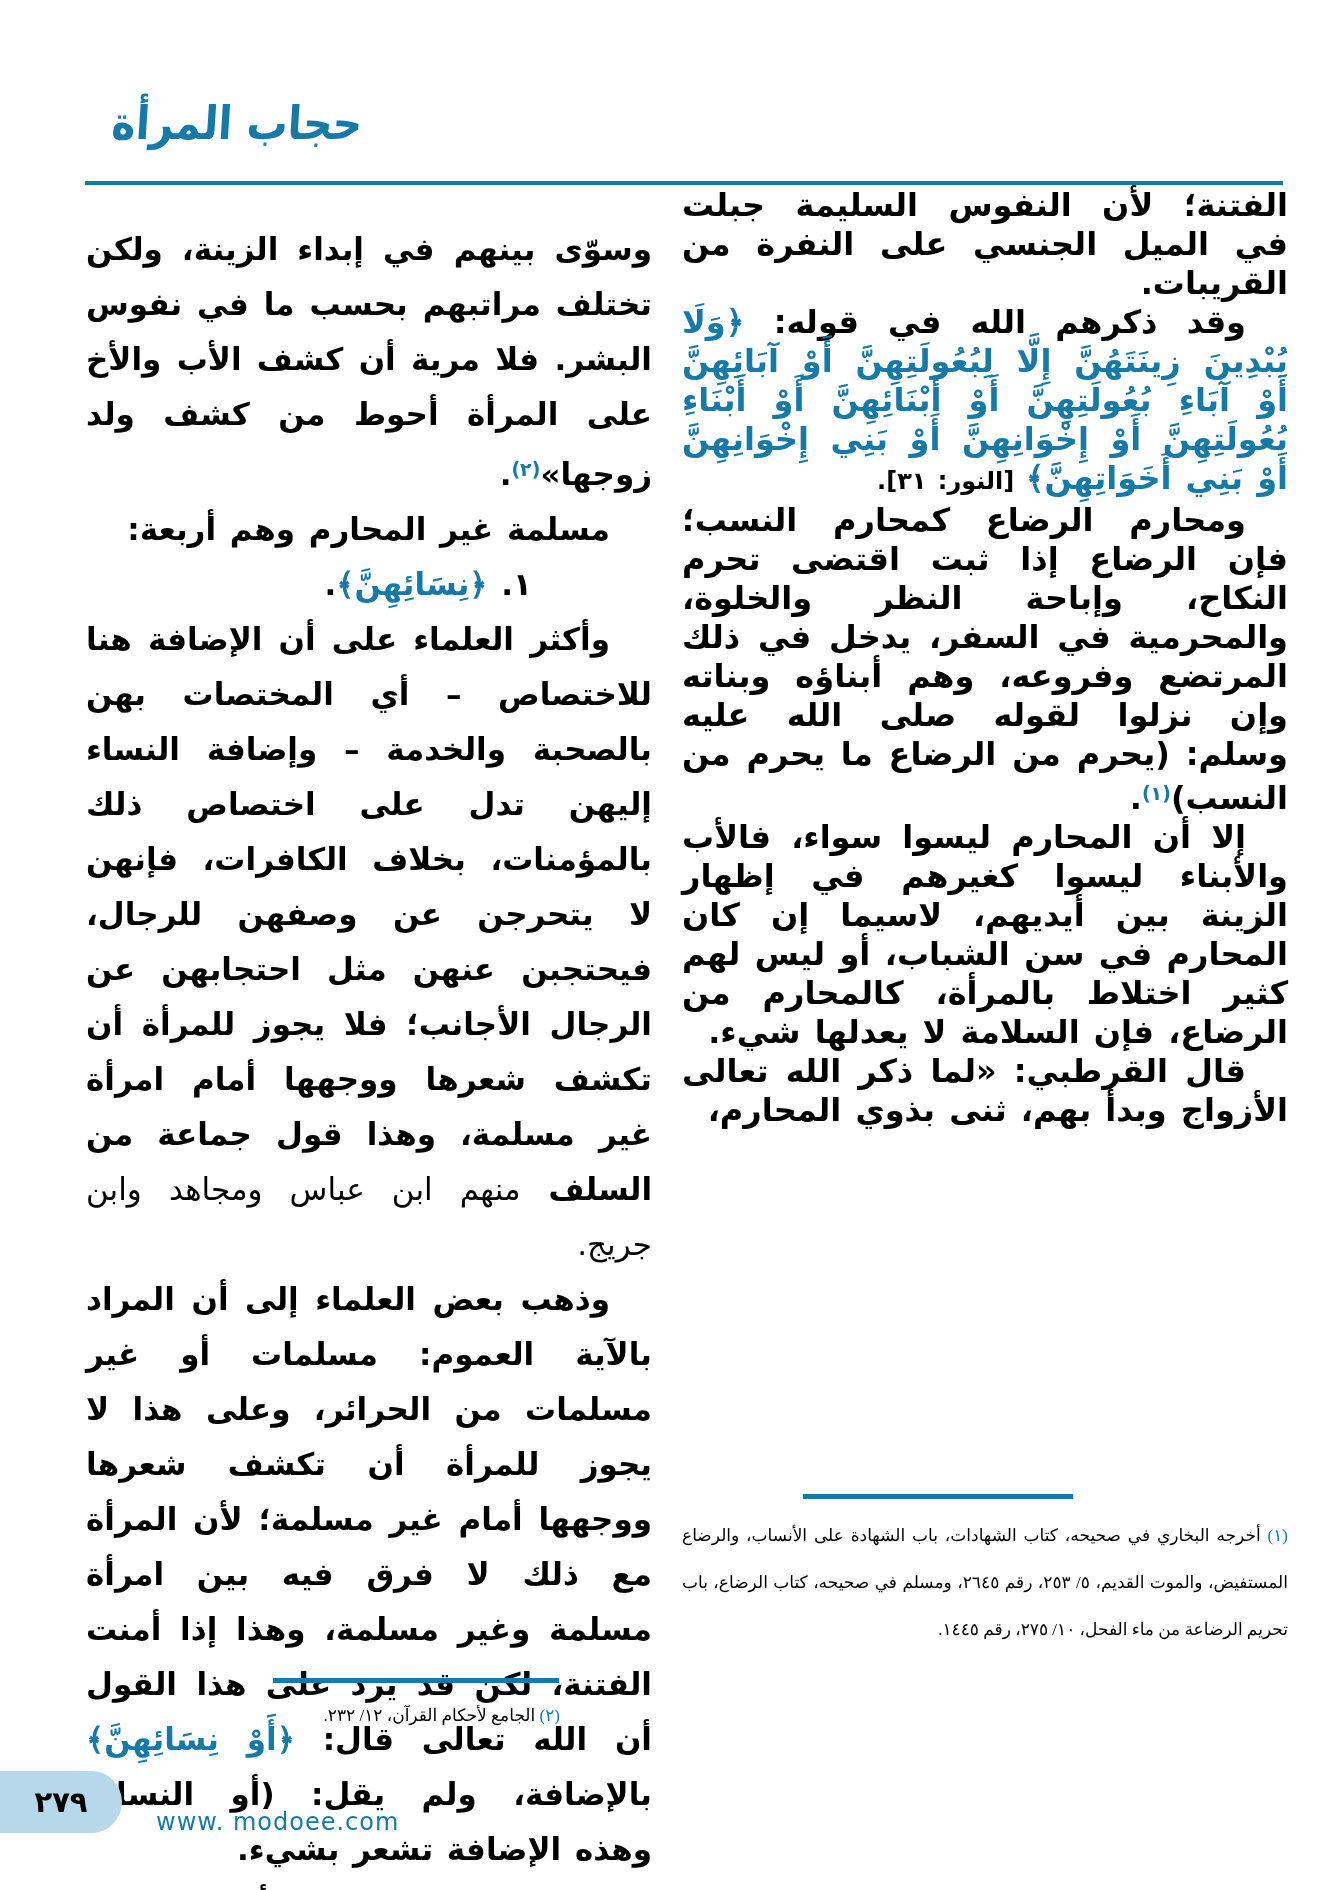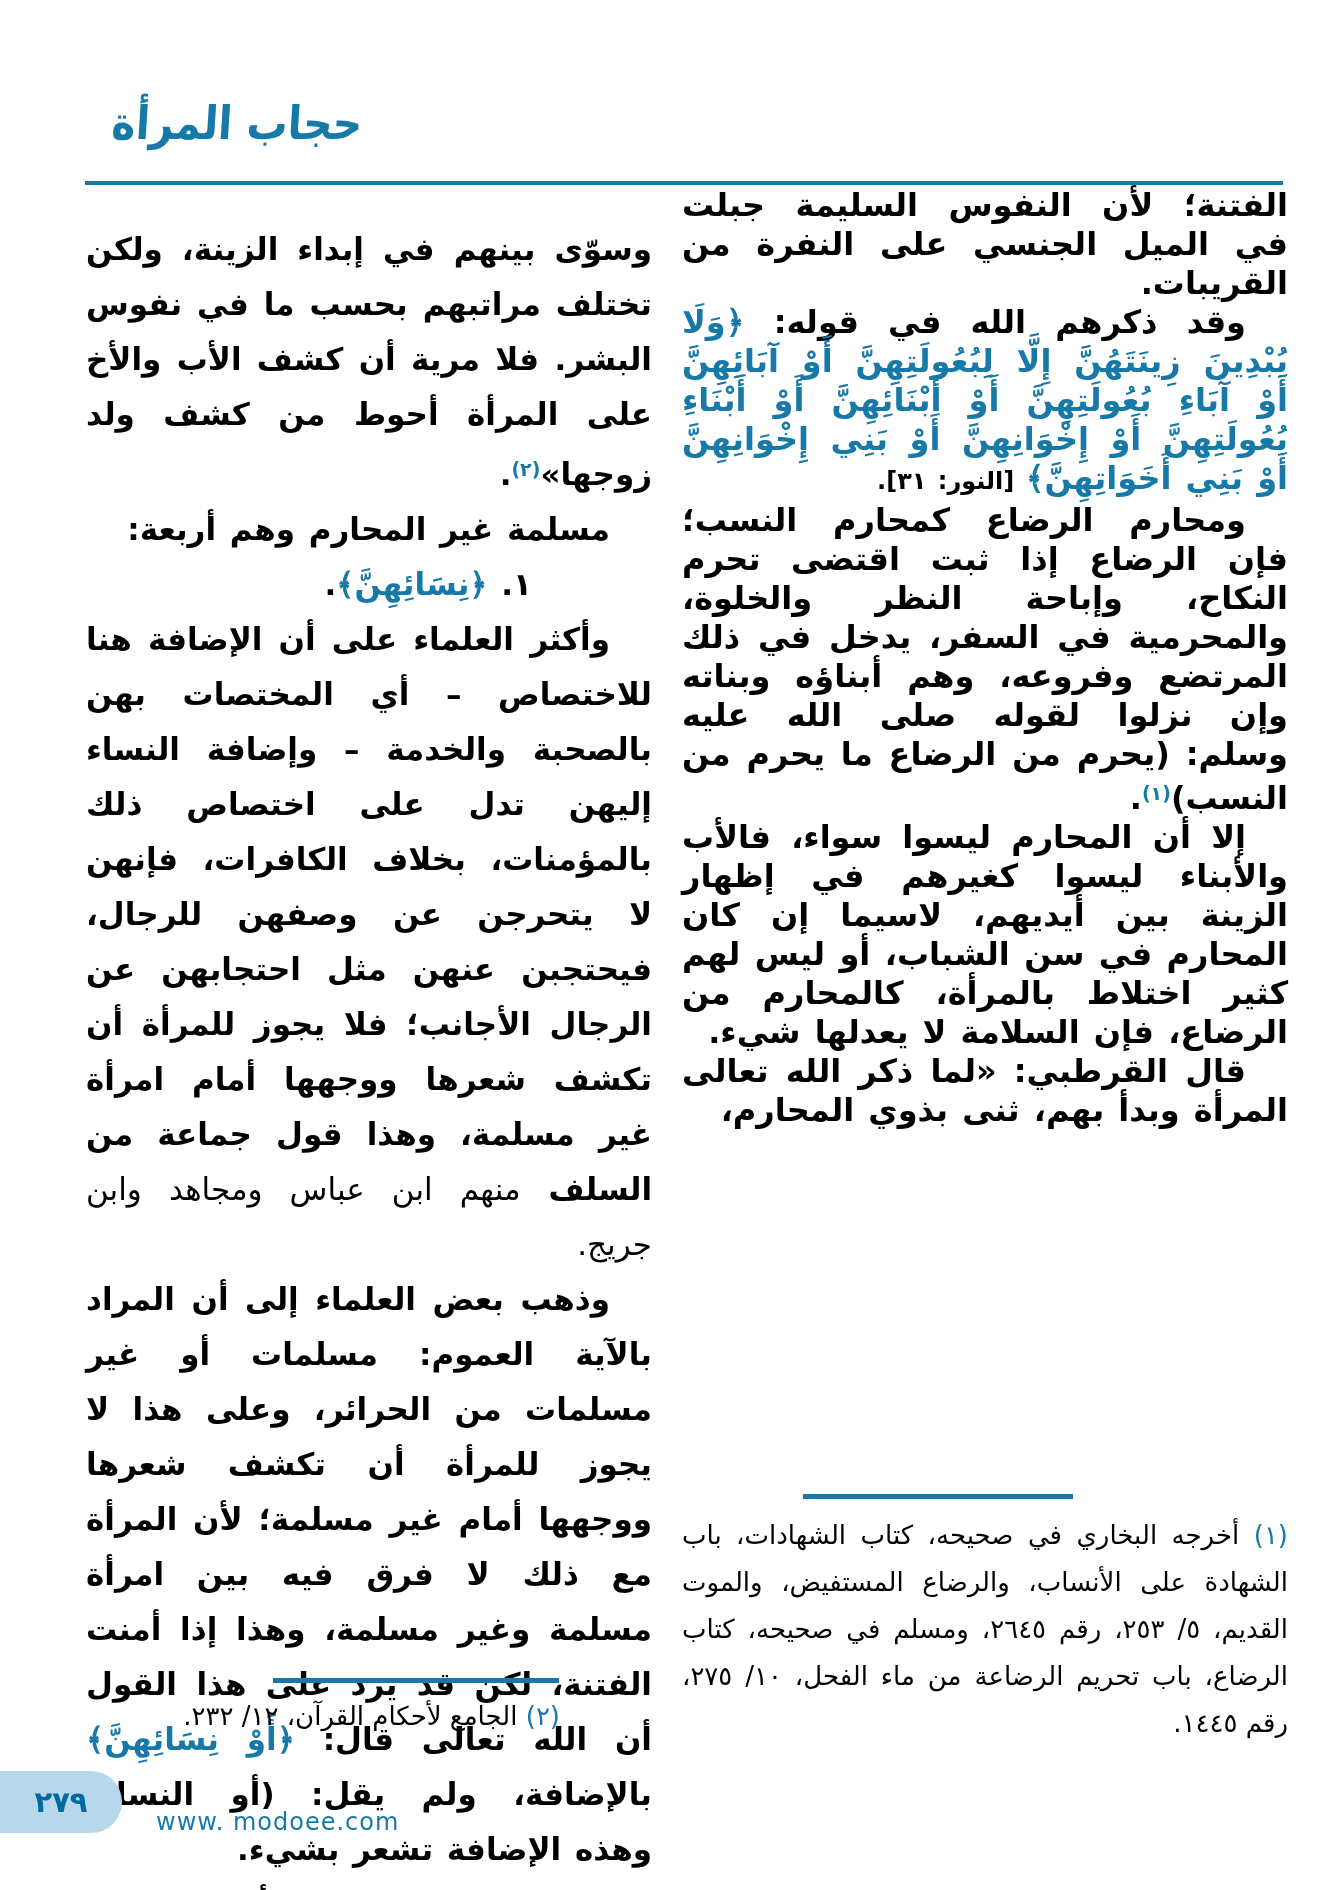--- a/index.html
+++ b/index.html
@@ -47,33 +47,33 @@
   .sup{color:var(--accent);font-size:19px;vertical-align:9px;font-weight:bold;}
   .ref{font-size:24px;}
   .light{font-weight:normal;}
   .marker{color:var(--accent);}
   
   .fn-rule{position:absolute;height:5px;background:var(--accent);}
   .fn-rule-right{top:1494px;left:803px;width:270px;}
   .fn-rule-left{top:1678px;left:273px;width:286px;}
   .footnote{
     position:absolute;
-    font-weight:normal;font-size:26px;line-height:47px;
-    text-align:justify;text-justify:inter-word;
+    font-weight:normal;font-size:17px;line-height:47px;
+    text-align:justify;text-justify:inter-word;font-family:Liberation Serif, serif;
   }
   .footnote p{margin:0;}
   .fn-right{top:1512px;left:682px;width:606px;}
   .fn-left{top:1694px;left:86px;width:566px;box-sizing:border-box;padding-right:92px;text-align:right;line-height:44px;}
   
   .page-pill{
     position:absolute;top:1771px;left:0;width:122px;height:62px;
     background:var(--pill-bg);
     border-radius:0 34px 34px 0;
     display:flex;align-items:center;justify-content:center;
-    color:#0369a1;font-size:29px;font-weight:bold;
+    color:#000000;font-size:29px;font-weight:bold;
   }
   .site-url{
     position:absolute;top:1782px;left:156px;
     direction:ltr;
     color:var(--accent);font-size:24px;font-weight:normal;
     letter-spacing:1px;
     margin-top:26px;
   }
 </style>
 </head>
@@ -83,21 +83,21 @@
 
   <div class="logo">حجاب المرأة</div>
 
   <div class="header-rule"></div>
 
   <div class="col col-right">
       <p><span>الفتنة؛ لأن النفوس السليمة جبلت في الميل الجنسي على النفرة من القريبات.</span></p>
       <p class="indent"><span>وقد ذكرهم الله في قوله: </span><span class="quran">﴿وَلَا يُبْدِينَ زِينَتَهُنَّ إِلَّا لِبُعُولَتِهِنَّ أَوْ آبَائِهِنَّ أَوْ آبَاءِ بُعُولَتِهِنَّ أَوْ أَبْنَائِهِنَّ أَوْ أَبْنَاءِ بُعُولَتِهِنَّ أَوْ إِخْوَانِهِنَّ أَوْ بَنِي إِخْوَانِهِنَّ أَوْ بَنِي أَخَوَاتِهِنَّ﴾</span><span class="ref"> [النور: ٣١].</span></p>
       <p class="indent"><span>ومحارم الرضاع كمحارم النسب؛ فإن الرضاع إذا ثبت اقتضى تحرم النكاح، وإباحة النظر والخلوة، والمحرمية في السفر، يدخل في ذلك المرتضع وفروعه، وهم أبناؤه وبناته وإن نزلوا لقوله صلى الله عليه وسلم: (يحرم من الرضاع ما يحرم من النسب)</span><span class="sup">(١)</span><span>.</span></p>
       <p class="indent"><span>إلا أن المحارم ليسوا سواء، فالأب والأبناء ليسوا كغيرهم في إظهار الزينة بين أيديهم، لاسيما إن كان المحارم في سن الشباب، أو ليس لهم كثير اختلاط بالمرأة، كالمحارم من الرضاع، فإن السلامة لا يعدلها شيء.</span></p>
-      <p class="indent"><span>قال القرطبي: «لما ذكر الله تعالى المرأة وبدأ بهم، ثنى بذوي المحارم،</span></p>
+      <p class="indent"><span>قال القرطبي: «لما ذكر الله تعالى الأزواج وبدأ بهم، ثنى بذوي المحارم،</span></p>
     </div>
 
   <div class="col col-left">
       <p><span>وسوّى بينهم في إبداء الزينة، ولكن تختلف مراتبهم بحسب ما في نفوس البشر. فلا مرية أن كشف الأب والأخ على المرأة أحوط من كشف ولد زوجها»</span><span class="sup">(٢)</span><span>.</span></p>
       <p class="indent"><span>مسلمة غير المحارم وهم أربعة:</span></p>
       <p class="indent-lg"><span>١. </span><span class="quran">﴿نِسَائِهِنَّ﴾</span><span>.</span></p>
       <p class="indent"><span>وأكثر العلماء على أن الإضافة هنا للاختصاص – أي المختصات بهن بالصحبة والخدمة – وإضافة النساء إليهن تدل على اختصاص ذلك بالمؤمنات، بخلاف الكافرات، فإنهن لا يتحرجن عن وصفهن للرجال، فيحتجبن عنهن مثل احتجابهن عن الرجال الأجانب؛ فلا يجوز للمرأة أن تكشف شعرها ووجهها أمام امرأة غير مسلمة، وهذا قول جماعة من السلف </span><span class="light">منهم ابن عباس ومجاهد وابن جريج.</span></p>
       <p class="indent"><span>وذهب بعض العلماء إلى أن المراد بالآية العموم: مسلمات أو غير مسلمات من الحرائر، وعلى هذا لا يجوز للمرأة أن تكشف شعرها ووجهها أمام غير مسلمة؛ لأن المرأة مع ذلك لا فرق فيه بين امرأة مسلمة وغير مسلمة، وهذا إذا أمنت الفتنة، لكن قد يرد على هذا القول أن الله تعالى قال: </span><span class="quran">﴿أَوْ نِسَائِهِنَّ﴾</span><span> بالإضافة، ولم يقل: (أو النساء) وهذه الإضافة تشعر بشيء.</span></p>
       <p class="indent"><span>ولهذا يرى فريق ثالث أن المراد</span></p>
     </div>

